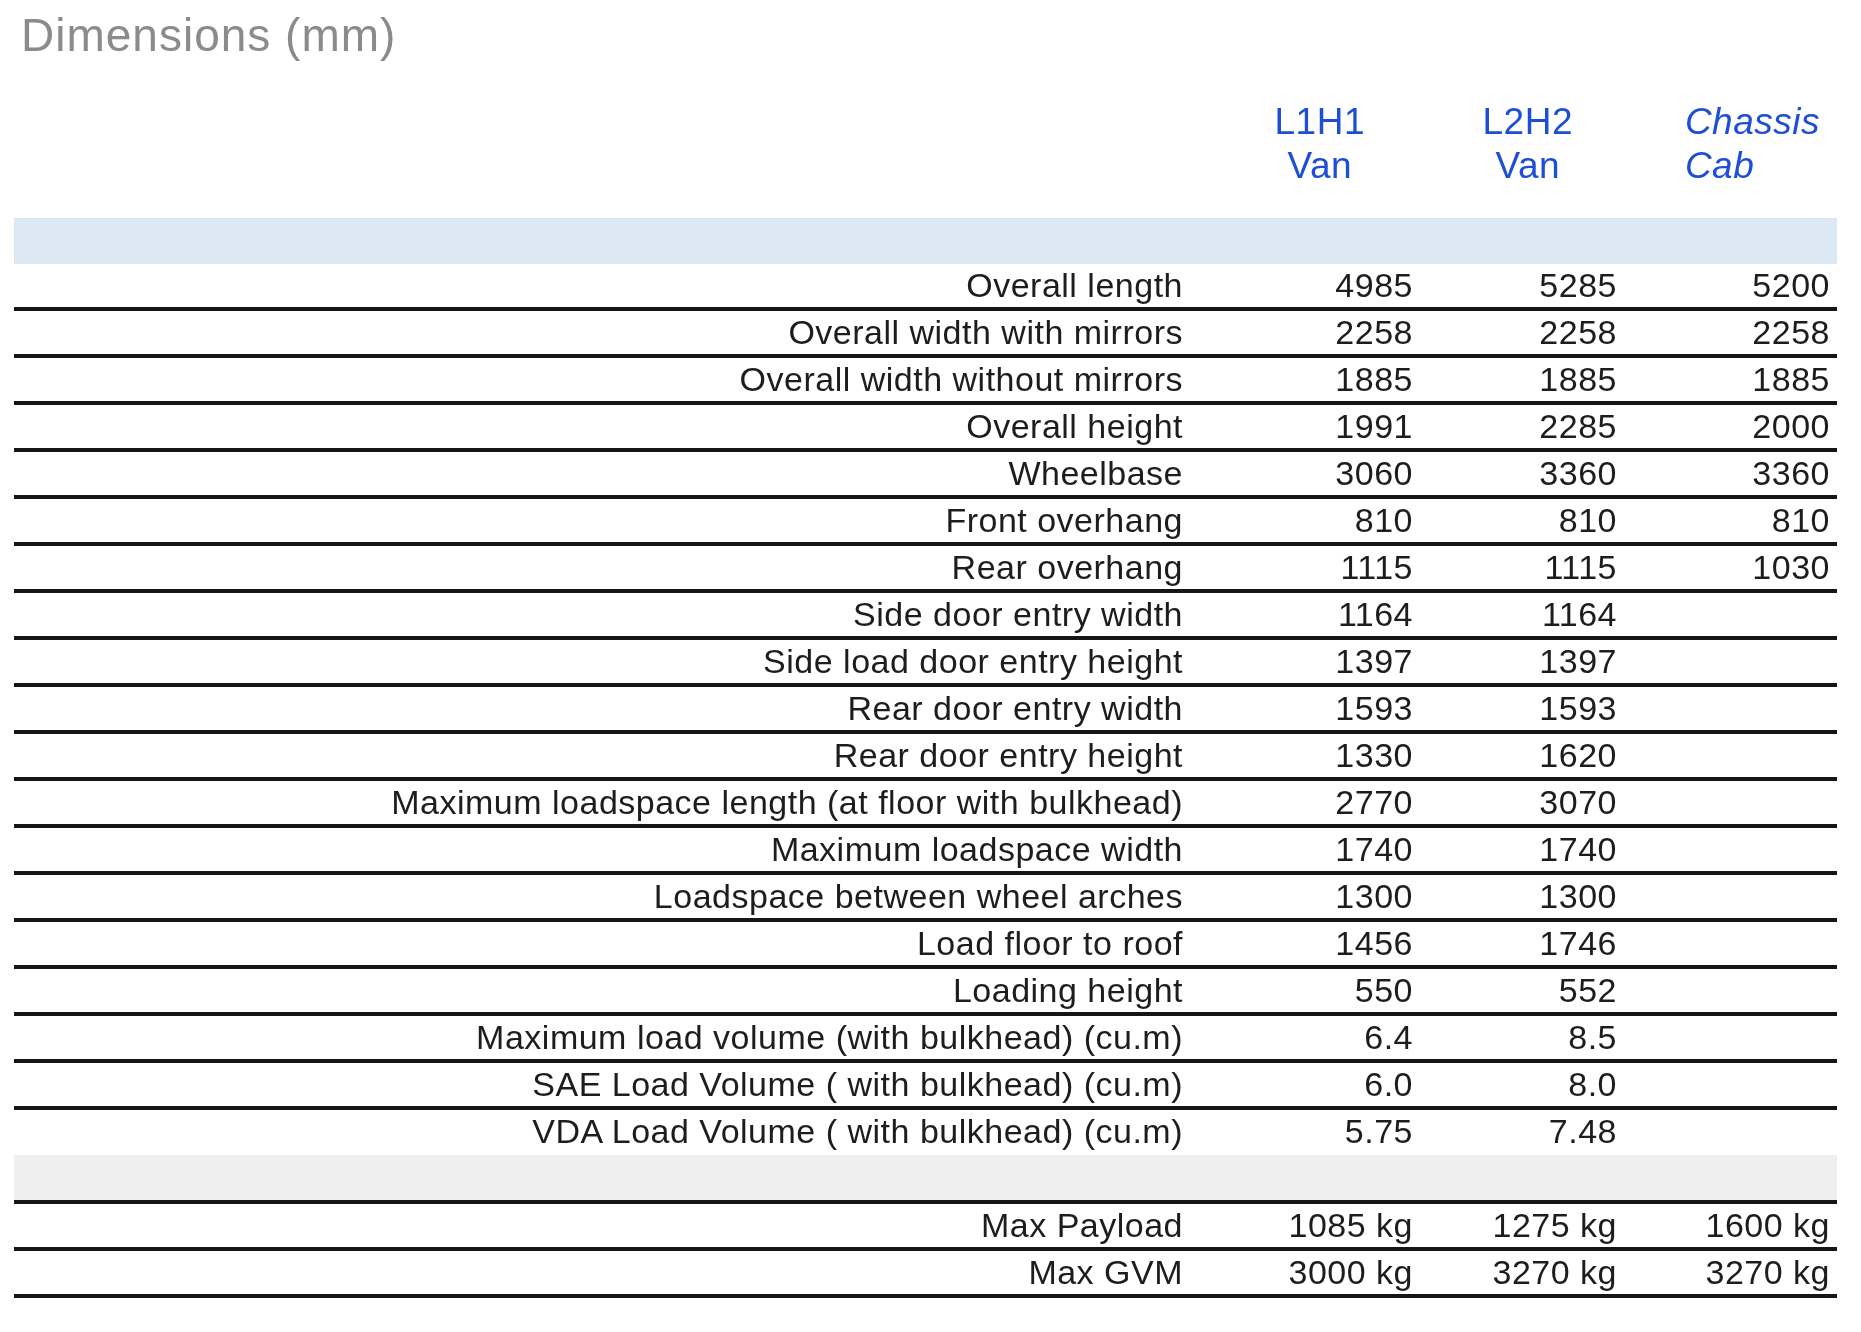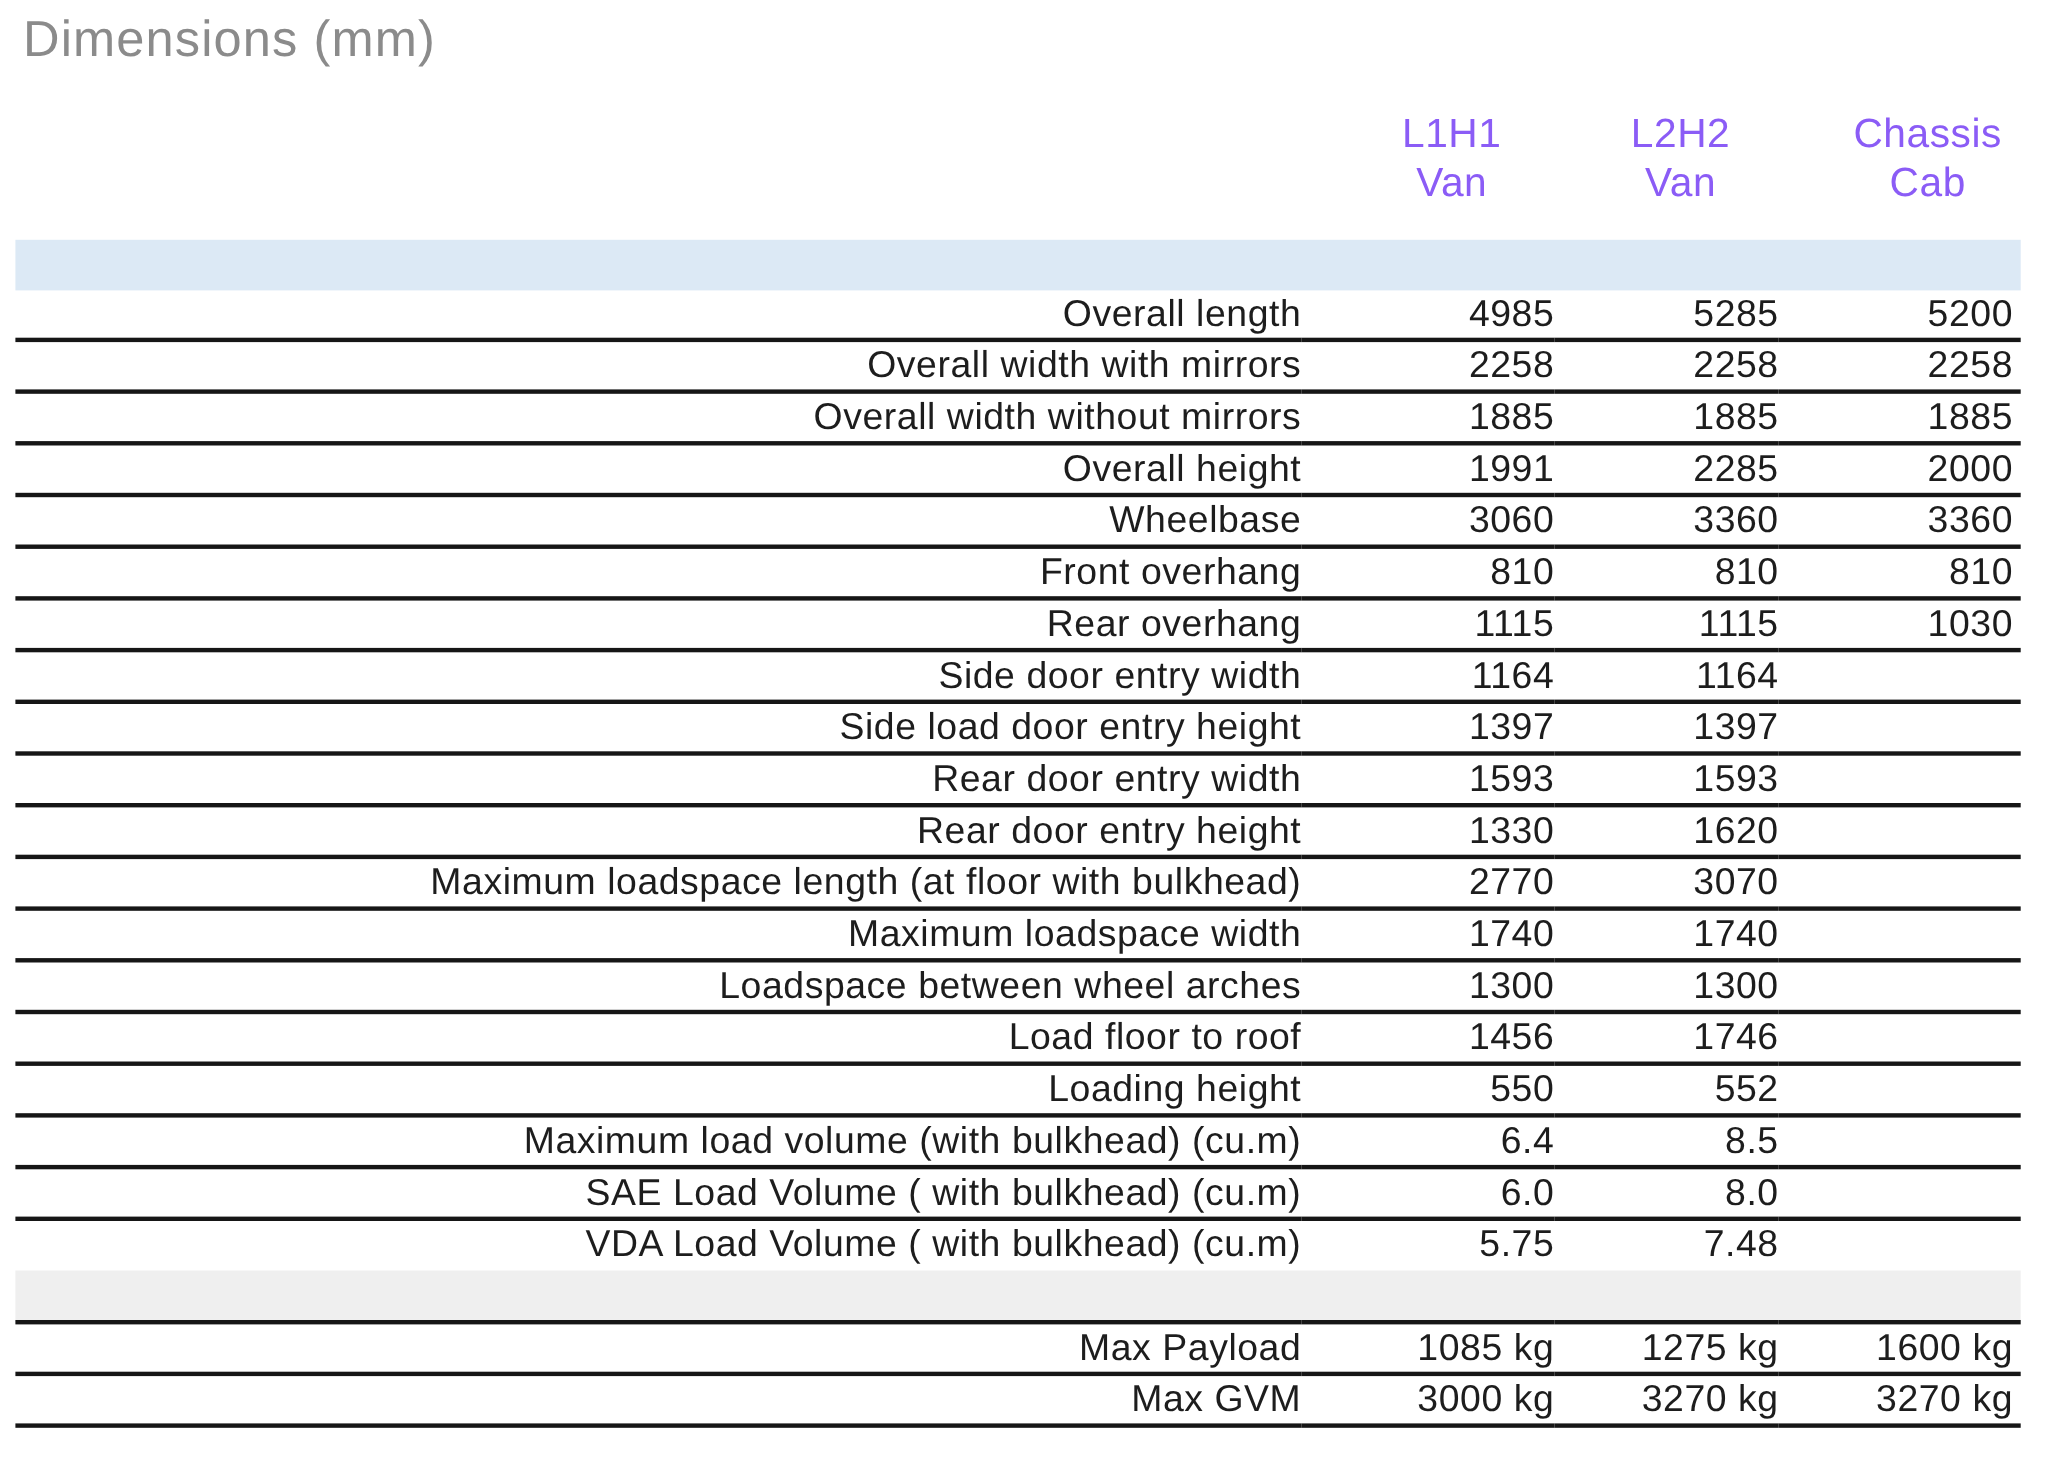--- a/index.html
+++ b/index.html
@@ -35,30 +35,30 @@
   col.c-v1 { width: 230px; }
   col.c-v2 { width: 204px; }
   col.c-v3 { width: 220px; }
 
   thead th {
     vertical-align: bottom;
     padding: 0 0 30px 0;
     font-size: 37px;
     line-height: 44px;
     font-weight: 400;
-    color: #8b5cf6;
+    color: #1d4ed8;
     text-align: right;
     letter-spacing: 0.5px;
   }
   thead th.th1 { padding-right: 48px; }
   thead th.th2 { padding-right: 44px; }
   thead th.th3 { padding-right: 17px; }
   .hdr { display: inline-block; }
   .hdr.hc { text-align: center; }
-  .hdr.hr { text-align: center; }
+  .hdr.hr { text-align: left; font-style: italic; }
 
   td.band {
     padding: 0;
     border: none;
   }
   td.band.blue {
     height: 46px;
     background: #dce9f5;
   }
   td.band.gray {

